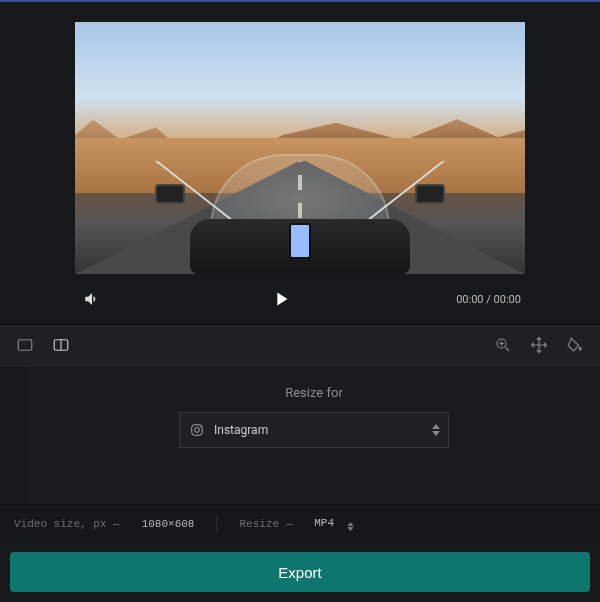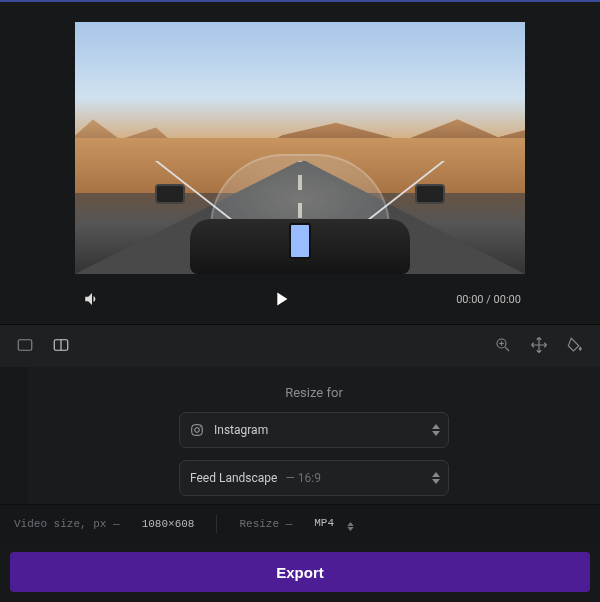--- a/index.html
+++ b/index.html
@@ -32,34 +32,34 @@
 
   .divider { height: 1px; background: #0b0b0c; }
   .toolbar { height: 42px; background: #1f2022; display: flex; align-items: center; justify-content: space-between; padding: 0 10px; }
   .toolbar-left, .toolbar-right { display: flex; gap: 6px; }
   .tool-btn { background: none; border: none; padding: 6px; cursor: pointer; border-radius: 3px; }
   .tool-btn svg { width: 18px; height: 18px; stroke: #888; fill: none; stroke-width: 1.5; }
   .tool-btn.active svg { stroke: #ccc; }
 
   .resize-pane { flex: 1; background: #1a1b1d; display: flex; flex-direction: column; align-items: center; padding-top: 18px; gap: 12px; margin-left: 28px; }
   .resize-title { font-size: 13px; color: #8a8d91; }
-  .select { width: 270px; height: 36px; background: #1f2022; border: 1px solid #34363a; border-radius: 7px; display: flex; align-items: center; padding: 0 10px; font-size: 12px; color: #c9cbce; cursor: pointer; position: relative; }
+  .select { width: 270px; height: 36px; background: #1f2022; border: 1px solid #34363a; border-radius: 0; display: flex; align-items: center; padding: 0 10px; font-size: 12px; color: #c9cbce; cursor: pointer; position: relative; }
   .select .sel-icon { margin-right: 10px; display:flex; }
   .select .sel-icon svg { width:14px; height:14px; stroke:#bbb; fill:none; stroke-width:1.5; }
   .select .ratio { color: #6d6f73; margin-left: 8px; }
   .select .stepper { position:absolute; right:8px; display:flex; flex-direction:column; gap:2px; }
   .select .stepper svg { width:8px; height:5px; fill:#888; }
 
   .footer { display:flex; align-items:center; gap:22px; padding:0 14px; height:38px; background:#16171a; font-size:11px; color:#6d6f73; border-top:1px solid #0e0f10;font-family:Liberation Mono, monospace;}
   .footer .val { color:#b8bbbe;text-align:center; }
   .footer .sep { width:1px; height:18px; background:#2e2f32; }
   .footer .ministep { display:inline-flex; flex-direction:column; margin-left:6px; gap:1px;}
   .footer .ministep svg{width:7px;height:4px;fill:#777;}
 
-  .export-btn { margin:10px; height:40px; background:#4c1d95; border:none; border-radius:4px; color:#fff; font-size:15px; font-weight:700; cursor:pointer; }
+  .export-btn { margin:10px; height:40px; background:#0f766e; border:none; border-radius:4px; color:#fff; font-size:15px; font-weight:400; cursor:pointer; }
 </style>
 </head>
 <body>
 
 <div class="app">
   <div class="topline"></div>
 
   <div class="preview-pane">
     <div class="video-frame">
       <div class="mtn"></div>
@@ -148,32 +148,20 @@
       <span>Instagram</span>
       <span class="stepper">
         <svg viewBox="0 0 8 5">
             <path d="M4 0L8 5H0z"></path>
           </svg>
         <svg viewBox="0 0 8 5">
             <path d="M4 5L0 0h8z"></path>
           </svg>
       </span>
     </div>
-    <div class="select">
-      <span>Feed Landscape</span>
-      <span class="ratio">— <span>16:9</span></span>
-      <span class="stepper">
-        <svg viewBox="0 0 8 5">
-            <path d="M4 0L8 5H0z"></path>
-          </svg>
-        <svg viewBox="0 0 8 5">
-            <path d="M4 5L0 0h8z"></path>
-          </svg>
-      </span>
-    </div>
   </div>
 
   <div class="footer">
     <span>Video size, px —</span>
     <span class="val">1080×608</span>
     <span class="sep"></span>
     <span>Resize —</span>
     <span class="val">
       <span>MP4</span>
       <span class="ministep">

